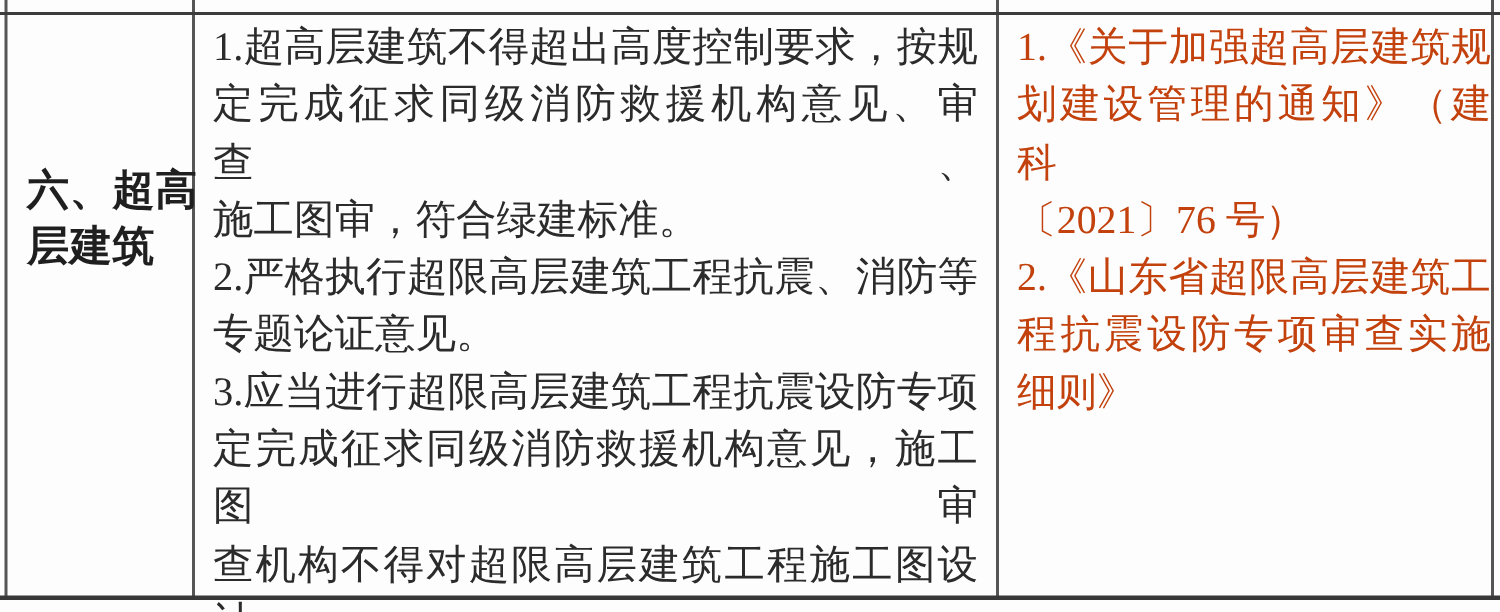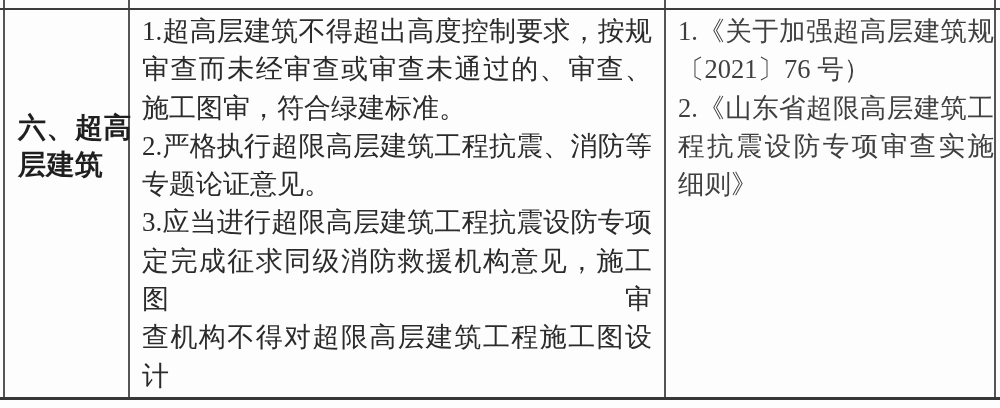--- a/index.html
+++ b/index.html
@@ -37,21 +37,21 @@
   .cell-requirements{
     position:absolute;left:142px;top:12px;width:510px;
     font-size:27px;line-height:38.3px;
     color:#2b2b2b;
   }
 
   
   .cell-basis{
     position:absolute;left:678px;top:12px;width:316px;
     font-size:26.5px;line-height:38.3px;
-    color:#404040;
+    color:#c2410c;
   }
 
   .txt-line{white-space:nowrap;}
   .fill{
     white-space:normal;
     text-align:justify;
     text-align-last:justify;
     -moz-text-align-last:justify;
   }
 </style>
@@ -67,31 +67,32 @@
   <div class="hline hline-top"></div>
   <div class="hline hline-bottom"></div>
 
   <div class="cell-category">
     <div class="txt-line">六、超高</div>
     <div class="txt-line">层建筑</div>
   </div>
 
   <div class="cell-requirements">
     <div class="txt-line fill">1.超高层建筑不得超出高度控制要求，按规</div>
-    <div class="txt-line fill">审查而未经审查或审查未通过的、审查、</div>
+    <div class="txt-line fill">定完成征求同级消防救援机构意见、审查、</div>
     <div class="txt-line">施工图审，符合绿建标准。</div>
     <div class="txt-line fill">2.严格执行超限高层建筑工程抗震、消防等</div>
     <div class="txt-line">专题论证意见。</div>
     <div class="txt-line fill">3.应当进行超限高层建筑工程抗震设防专项</div>
     <div class="txt-line fill">定完成征求同级消防救援机构意见，施工图审</div>
     <div class="txt-line fill">查机构不得对超限高层建筑工程施工图设计</div>
 
   </div>
 
   <div class="cell-basis">
     <div class="txt-line fill">1.《关于加强超高层建筑规</div>
+    <div class="txt-line fill">划建设管理的通知》（建科</div>
     <div class="txt-line">〔2021〕76 号）</div>
     <div class="txt-line fill">2.《山东省超限高层建筑工</div>
     <div class="txt-line fill">程抗震设防专项审查实施</div>
     <div class="txt-line">细则》</div>
   </div>
 
 </div>
 
 </body></html>

